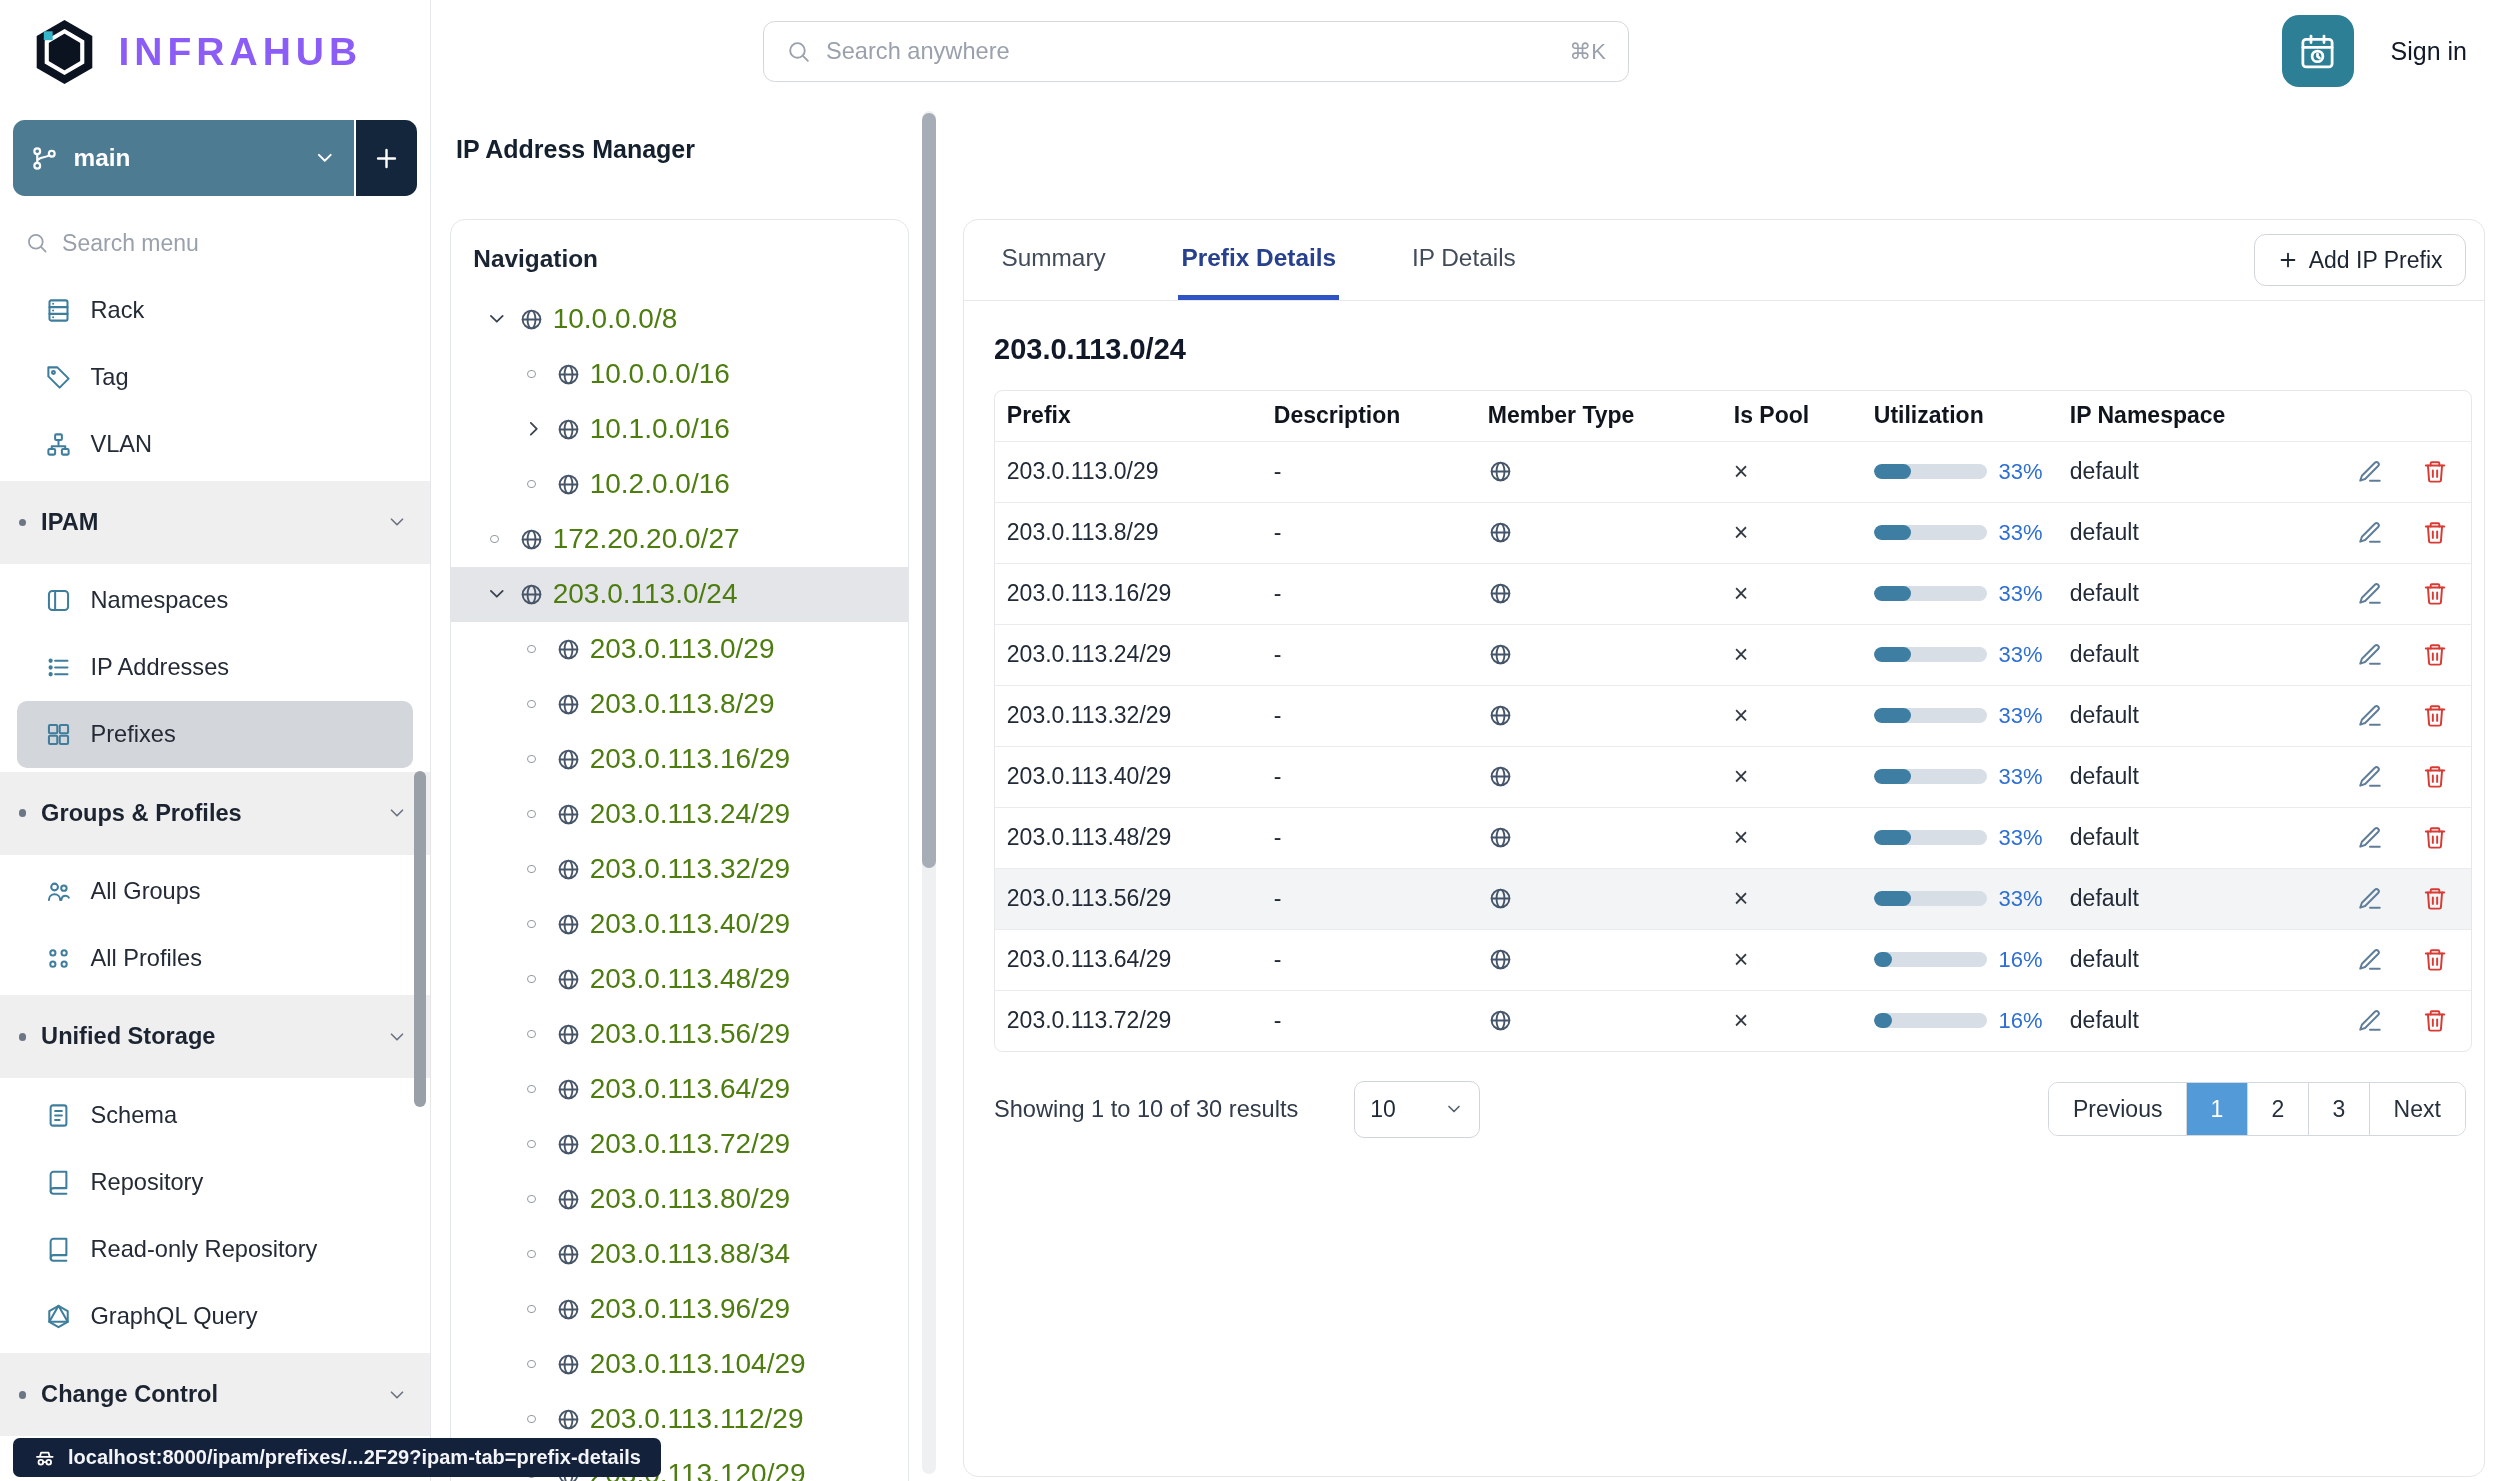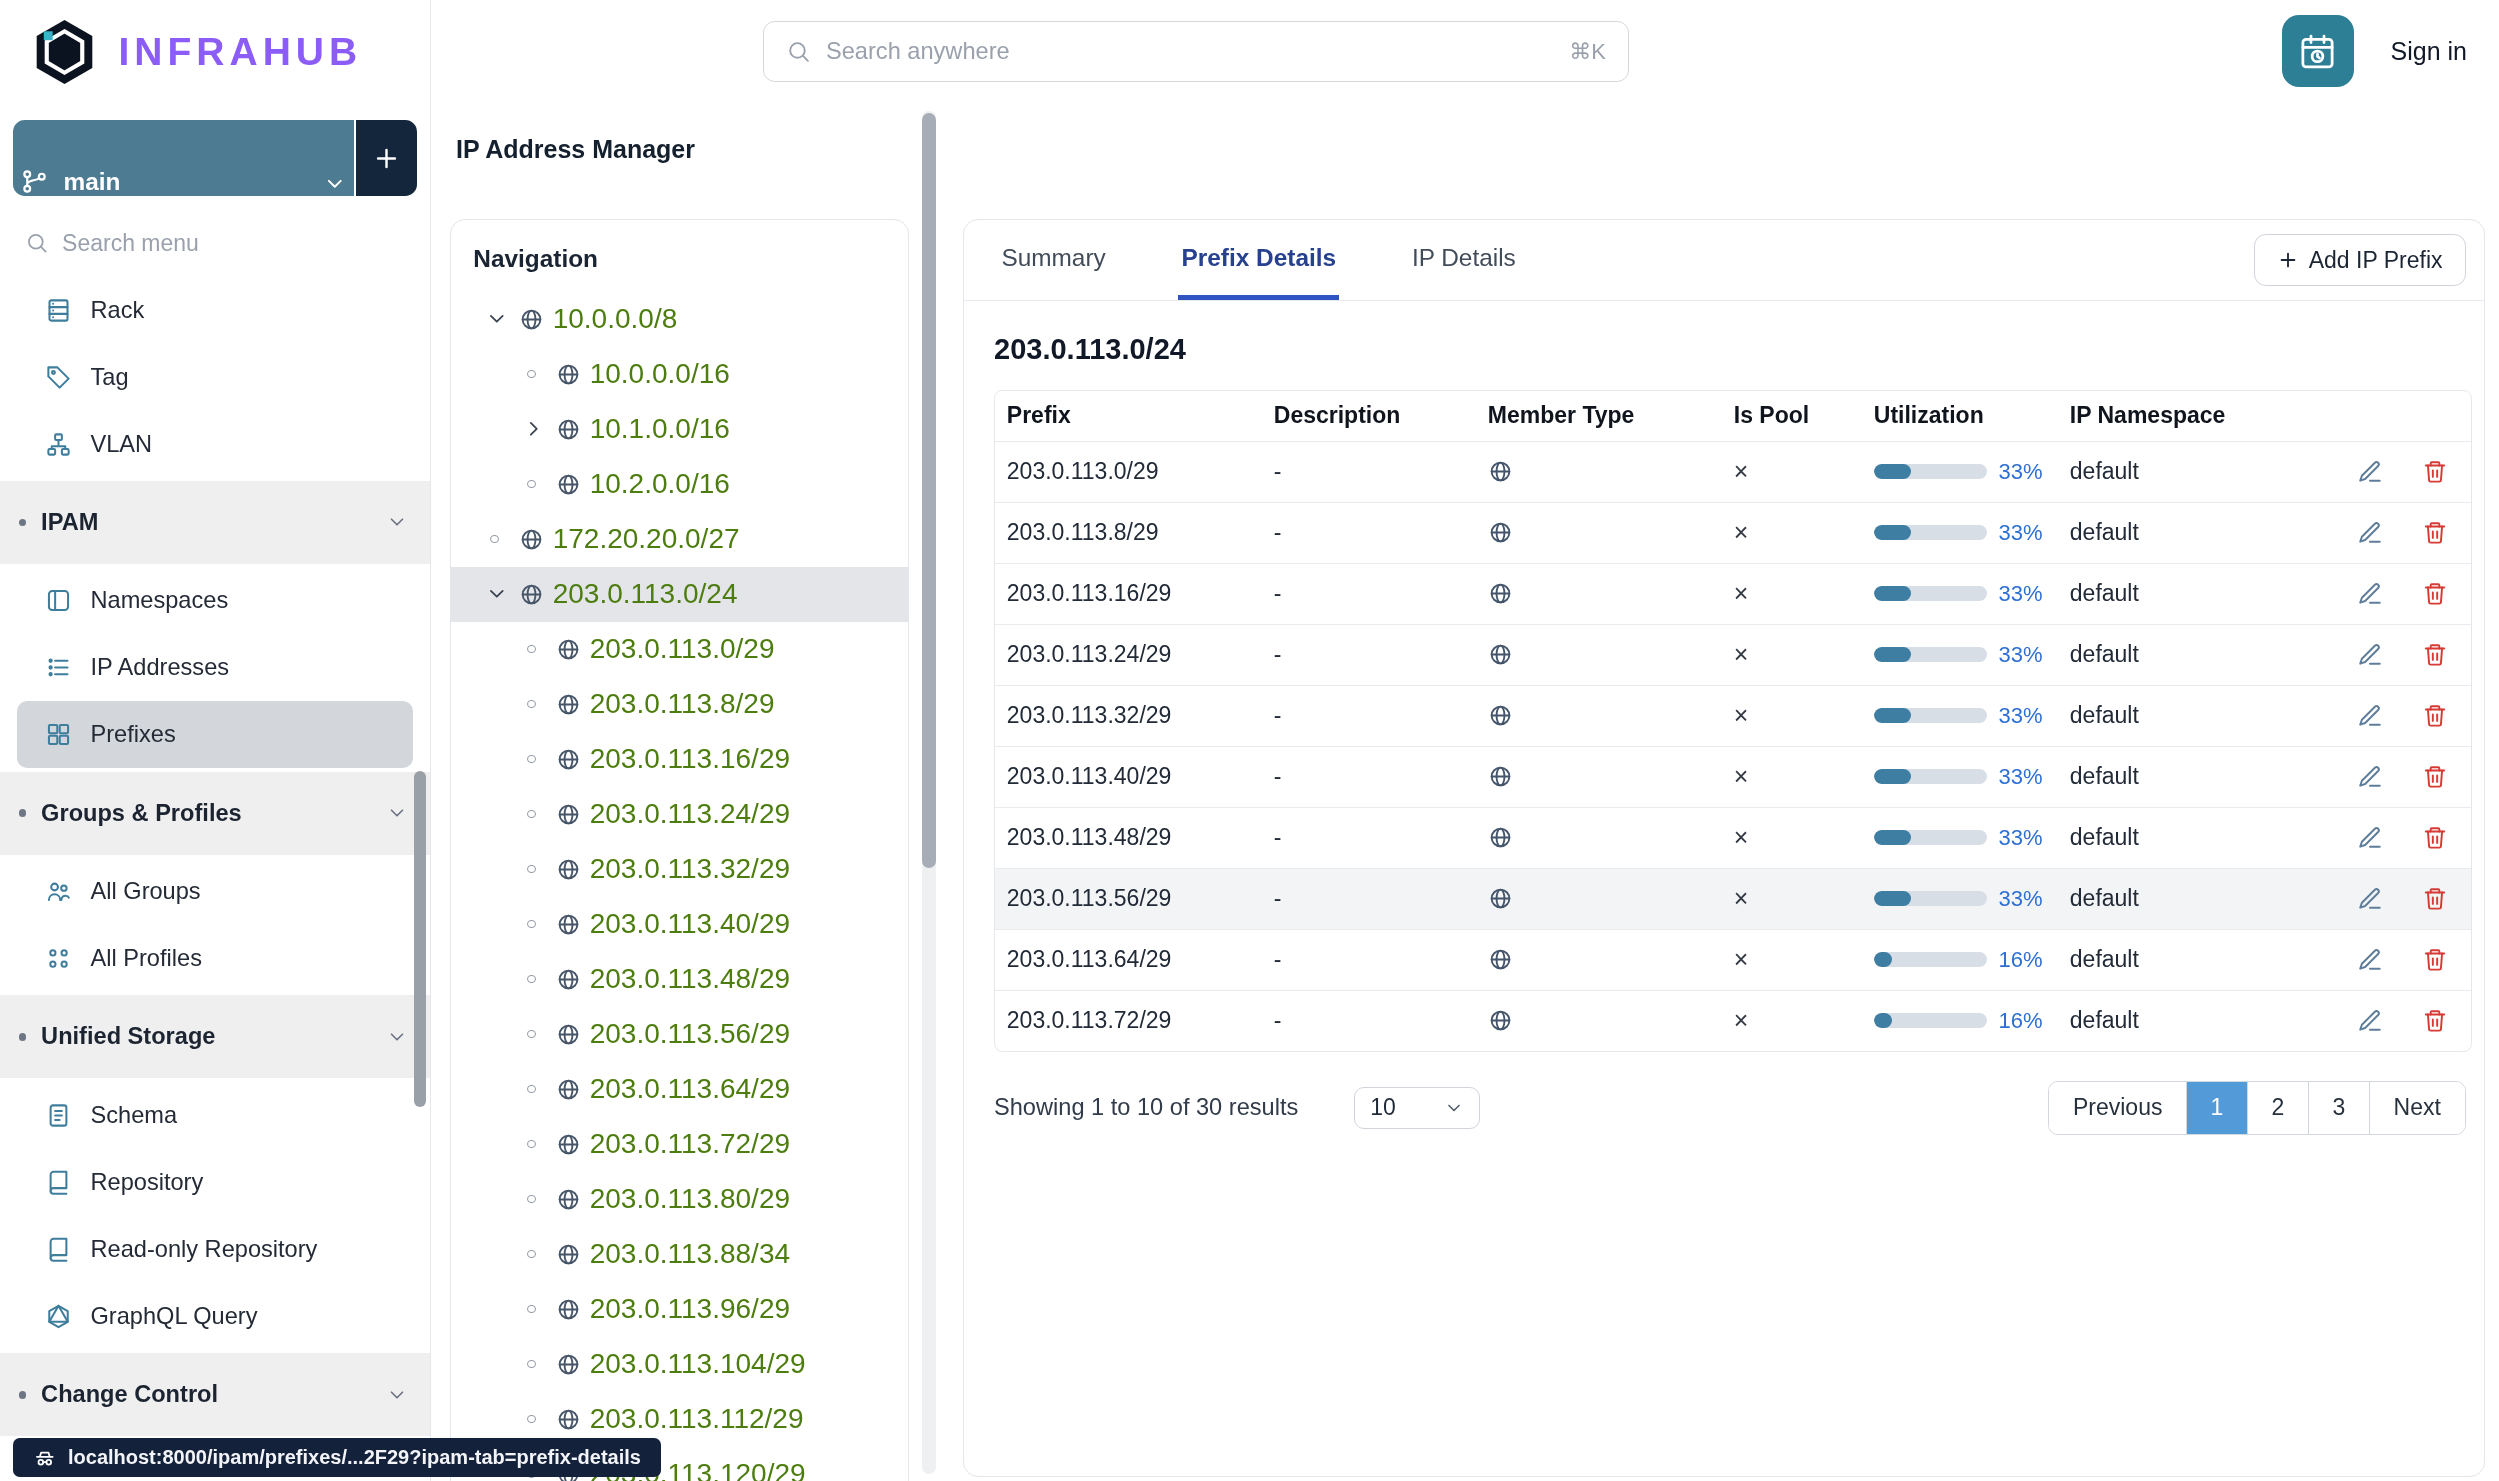--- a/index.html
+++ b/index.html
@@ -8,21 +8,21 @@
   .ic{display:inline-flex;align-items:center;justify-content:center;flex:none}
   .ic svg{width:100%;height:100%}
 
   
   #sidebar{position:absolute;left:0;top:0;width:431px;height:1482px;background:#fff;
     border-right:0.8px solid #e4e6ea;z-index:2}
   .logo-row{height:103px;display:flex;align-items:center;padding-left:29px;gap:18.5px}
   .logo-text{font-size:39px;font-weight:800;letter-spacing:5px;color:#8b5cf6}
   .branch-row{display:flex;margin:17px 12.6px 0 12.6px;height:76px;gap:2.5px}
   .branch-btn{flex:1;background:#4d7b92;border:none;border-radius:11.8px 0 0 11.8px;display:flex;
-    align-items:flex-end;gap:15px;padding:0 7px;color:#fff;font-size:24.4px;font-weight:600;cursor:pointer}
+    align-items:center;gap:15px;padding:0 17px;color:#fff;font-size:24.4px;font-weight:600;cursor:pointer}
   .branch-btn .spacer{flex:1}
   .branch-add{width:61px;background:#13263c;border:none;border-radius:0 11.8px 11.8px 0;display:flex;
     align-items:center;justify-content:center;color:#fff;cursor:pointer}
   .search-menu{display:flex;align-items:center;gap:13.5px;padding:0 0 0 25px;height:67px;margin-top:13.5px}
   .search-menu input{border:none;outline:none;font-size:23px;color:#374151;width:278px;
     font-family:inherit}
   .search-menu input::placeholder{color:#9aa1ac}
   #sidebar-menu{display:flex;flex-direction:column}
   .menu-item{height:67px;display:flex;align-items:center;gap:18.5px;margin:0 17px;
     padding-left:28px;border-radius:10px;font-size:23.6px;color:#242b36;cursor:pointer}
@@ -88,21 +88,21 @@
   .tcell{padding-left:11.8px;display:flex;align-items:center}
   .xmark{font-size:25px;color:#333a44}
   .util-track{width:113px;height:15px;border-radius:7.6px;background:#d7dee6;overflow:hidden}
   .util-fill{height:100%;border-radius:7.6px;background:#3e7ea3}
   .util-label{margin-left:11.8px;font-size:22px;color:#2e6fd3}
   .actions{justify-content:flex-end;gap:39px;padding-right:23.6px}
   .icon-btn{background:none;border:none;cursor:pointer;display:flex;padding:0}
 
   .tfoot{display:flex;align-items:center;margin:29px 18.5px 0 30px}
   .results-summary{font-size:23.6px;color:#313b49}
-  .size-select{margin-left:56px;width:126px;height:42px;border:0.8px solid #d1d5db;border-radius:10px;
+  .size-select{margin-left:56px;width:126px;height:57px;border:0.8px solid #d1d5db;border-radius:10px;
     display:flex;align-items:center;justify-content:space-between;padding:0 15px;font-size:23px;
     color:#1f2937;cursor:pointer;background:#fff}
   .pager{margin-left:auto;display:flex;border:0.8px solid #d3d8de;border-radius:10px;overflow:hidden;height:54px}
   .pbtn{min-width:61px;padding:0 13.5px;display:flex;align-items:center;justify-content:center;
     font-size:23px;color:#27313d;background:#fff;border:none;border-left:0.8px solid #d3d8de;
     cursor:pointer;font-family:inherit}
   .pbtn:first-child{border-left:none}
   .pbtn.prevnext{padding:0 23.6px}
   .pbtn.active{background:#529ad8;color:#fff}
 </style>

